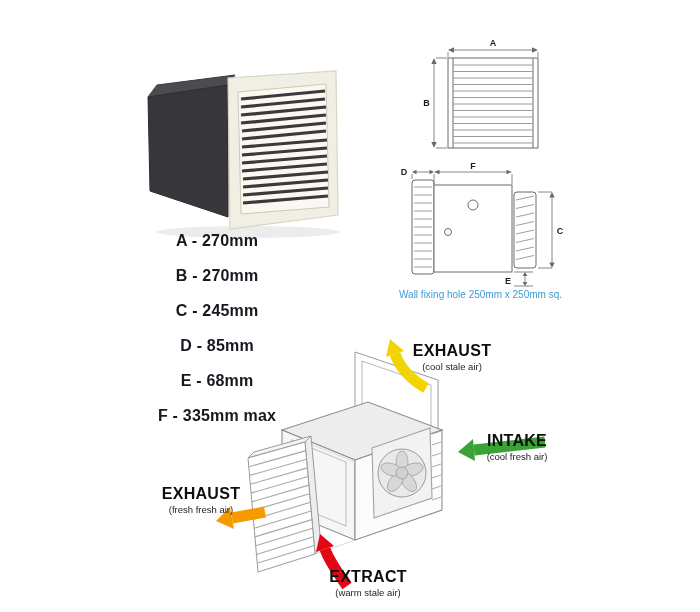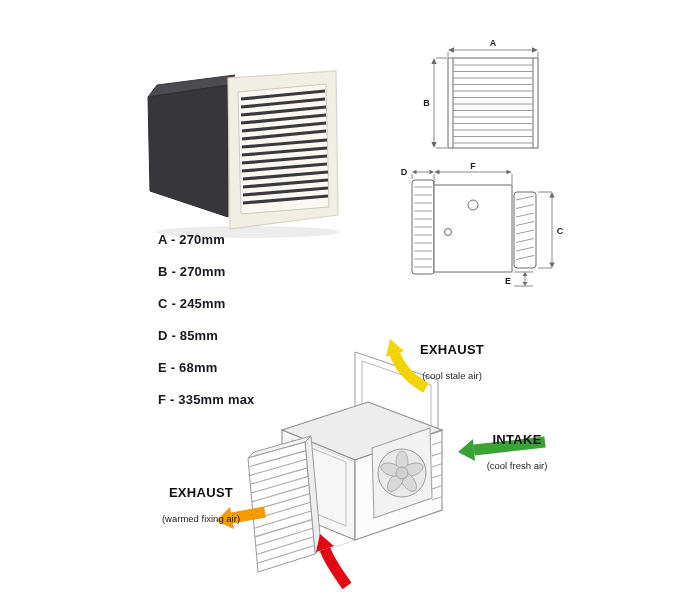--- a/index.html
+++ b/index.html
@@ -1,23 +1,23 @@
 <!DOCTYPE html>
 <html><head>
 <meta charset="utf-8">
 <style>
   html,body{margin:0;padding:0;background:#fff;}
   .page{position:relative;width:700px;height:612px;background:#ffffff;
         font-family:"Liberation Sans",sans-serif;overflow:hidden;}
   .abs{position:absolute;}
-  .dim-item{font-weight:bold;font-size:13px;color:#17171f;margin-bottom:17px;letter-spacing:.2px;}
+  .dim-item{font-weight:bold;font-size:16px;color:#17171f;margin-bottom:17px;letter-spacing:.2px;text-align:center;}
   .note{position:absolute;left:399px;top:289px;width:182px;font-size:10px;color:#3d9bd3;}
   .flow-label{position:absolute;text-align:center;width:124px;}
-  .flow-label .t{font-weight:bold;font-size:13px;color:#0e0e0e;letter-spacing:.3px;}
-  .flow-label .s{font-size:9.5px;color:#1d1d1d;margin-top:13px;}
+  .flow-label .t{font-weight:bold;font-size:16px;color:#0e0e0e;letter-spacing:.3px;}
+  .flow-label .s{font-size:9.5px;color:#1d1d1d;margin-top:1px;}
   .dimtxt{font:bold 9px "Liberation Sans",sans-serif;fill:#1c1c28;}
   svg{display:block;}
 </style>
 </head>
 <body>
 
 <div class="page">
 
   <div class="abs" style="left:138px;top:55px;">
     <svg width="210" height="185" viewBox="0 0 210 185">
@@ -102,20 +102,21 @@
         <line x1="119" y1="112" x2="138" y2="112"></line>
         <line x1="119" y1="126" x2="138" y2="126"></line>
         <line x1="130" y1="115" x2="130" y2="123"></line>
         <polygon points="130,112 127.6,116 132.4,116" fill="#6b6b6b" stroke="none"></polygon>
         <polygon points="130,126 127.6,122 132.4,122" fill="#6b6b6b" stroke="none"></polygon>
       </g>
       <text class="dimtxt" x="113" y="124" text-anchor="middle">E</text>
     </svg>
   </div>
 
+  <div class="note">Wall fixing hole  250mm x 250mm sq.</div>
 
   <div class="abs" style="left:158px;top:232px;">
     <div class="dim-item">A - 270mm</div>
     <div class="dim-item">B - 270mm</div>
     <div class="dim-item">C - 245mm</div>
     <div class="dim-item">D - 85mm</div>
     <div class="dim-item">E - 68mm</div>
     <div class="dim-item">F - 335mm max</div>
   </div>
 
@@ -184,17 +185,21 @@
     <div class="flow-label" style="left:240px;top:12px;">
       <div class="t">EXHAUST</div>
       <div class="s">(cool stale air)</div>
     </div>
     <div class="flow-label" style="left:305px;top:102px;">
       <div class="t">INTAKE</div>
       <div class="s">(cool fresh air)</div>
     </div>
     <div class="flow-label" style="left:-11px;top:155px;">
       <div class="t">EXHAUST</div>
-      <div class="s">(warmed fixing air)</div>
+      <div class="s">(fresh fresh air)</div>
+    </div>
+    <div class="flow-label" style="left:156px;top:238px;">
+      <div class="t">EXTRACT</div>
+      <div class="s">(warm stale air)</div>
     </div>
   </div>
 
 </div>
 
 </body></html>

